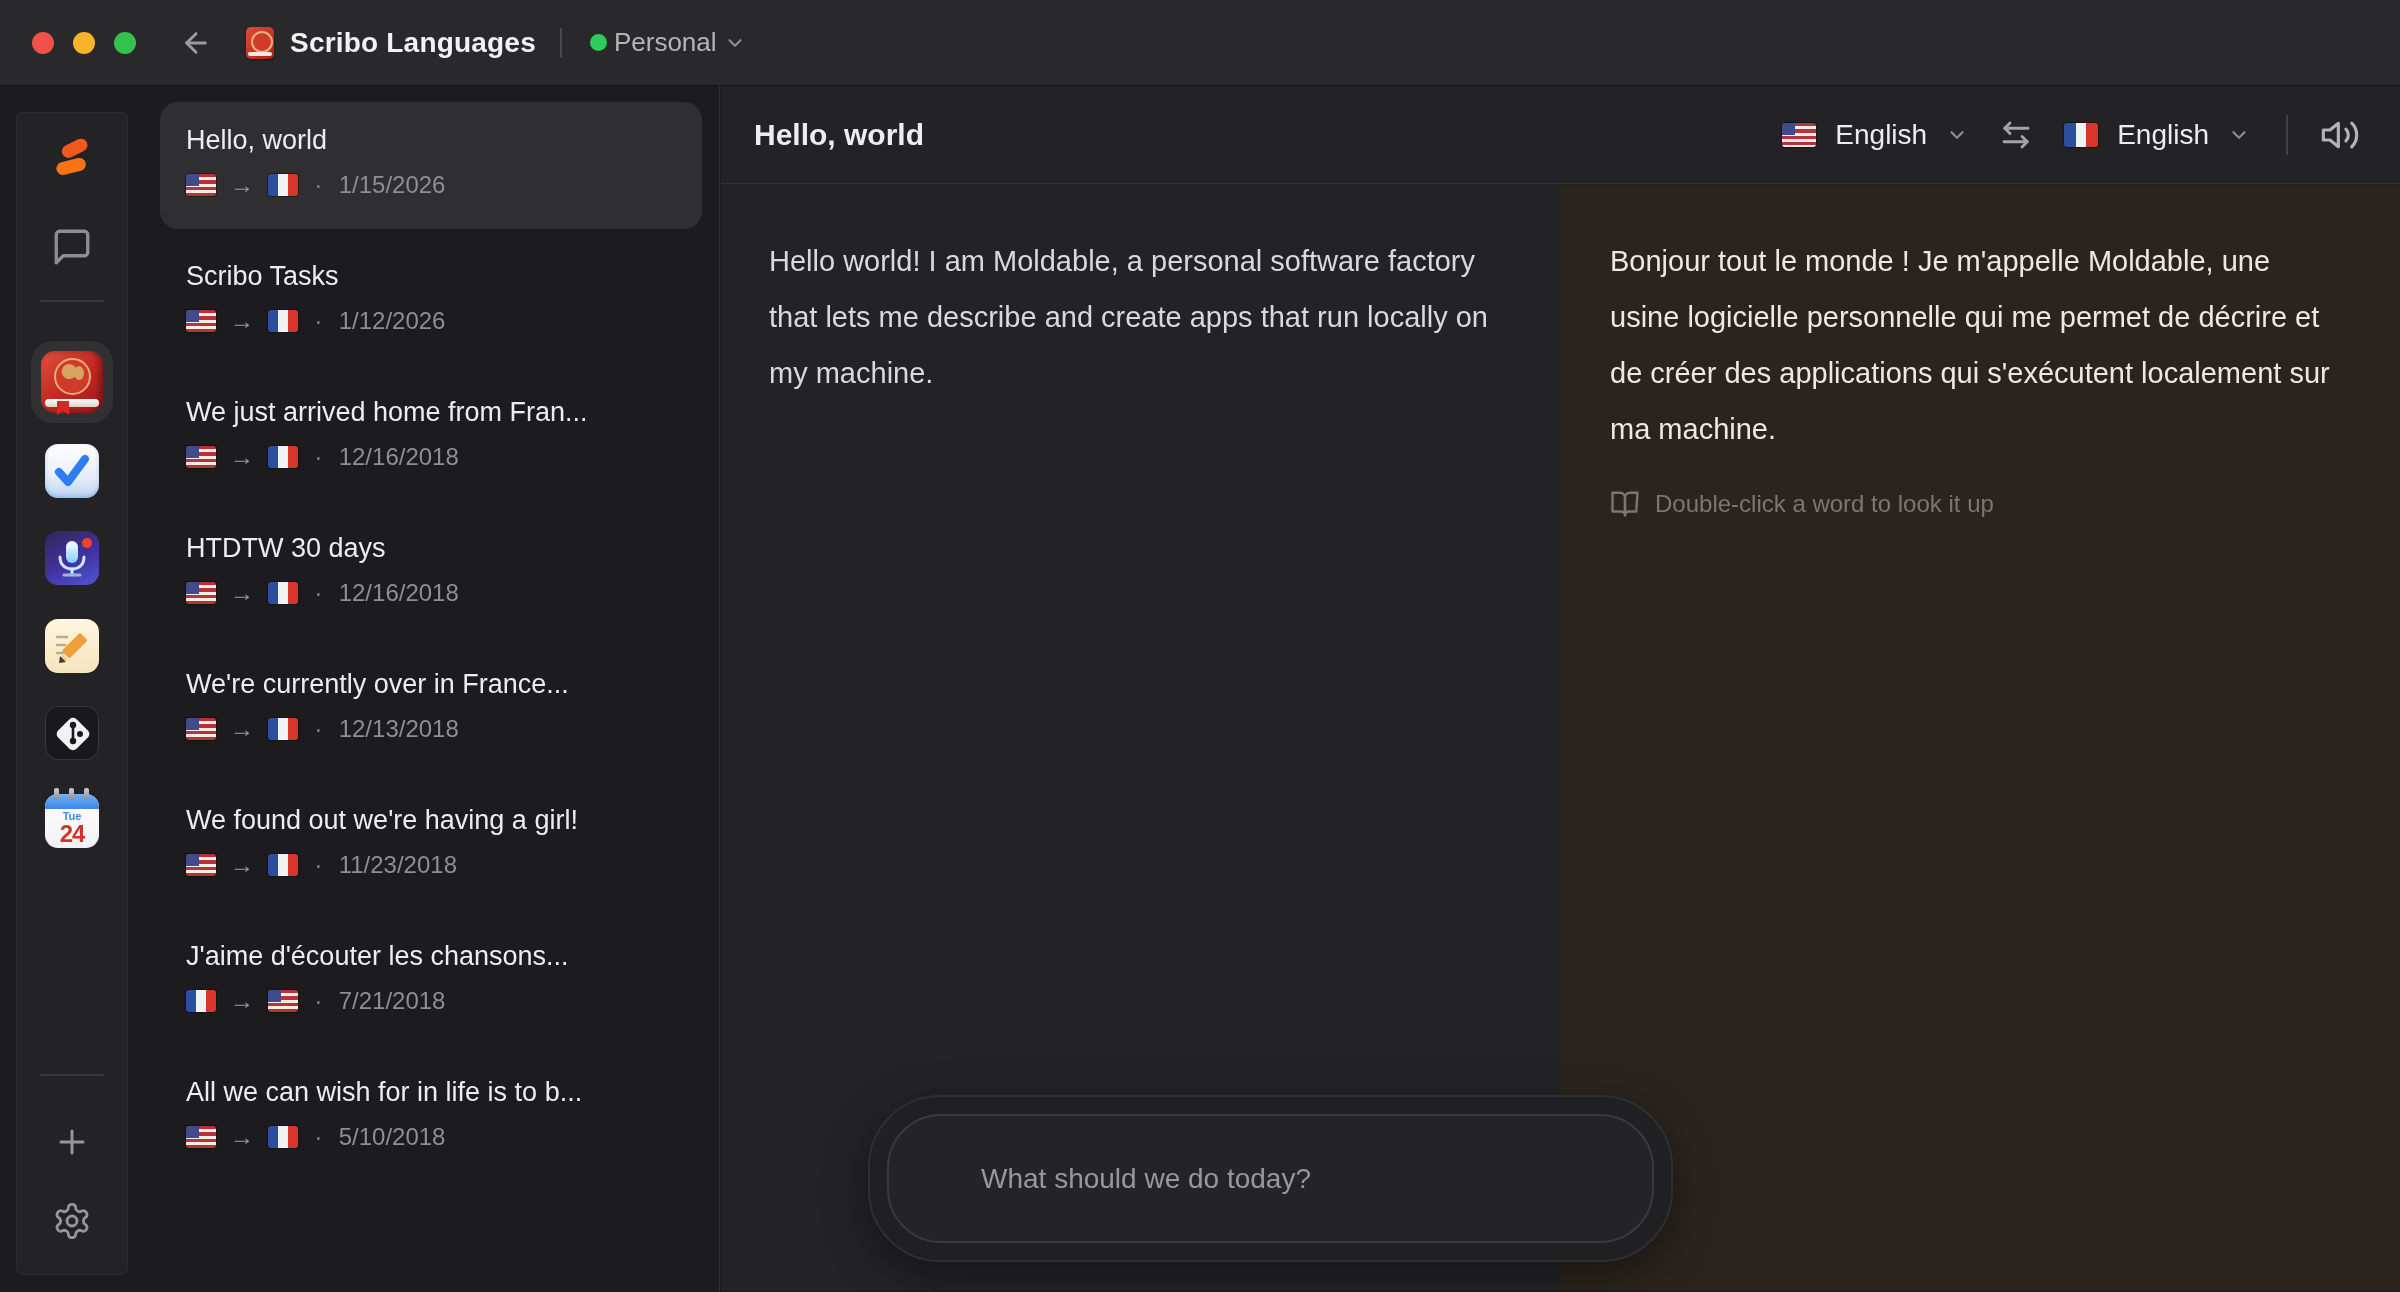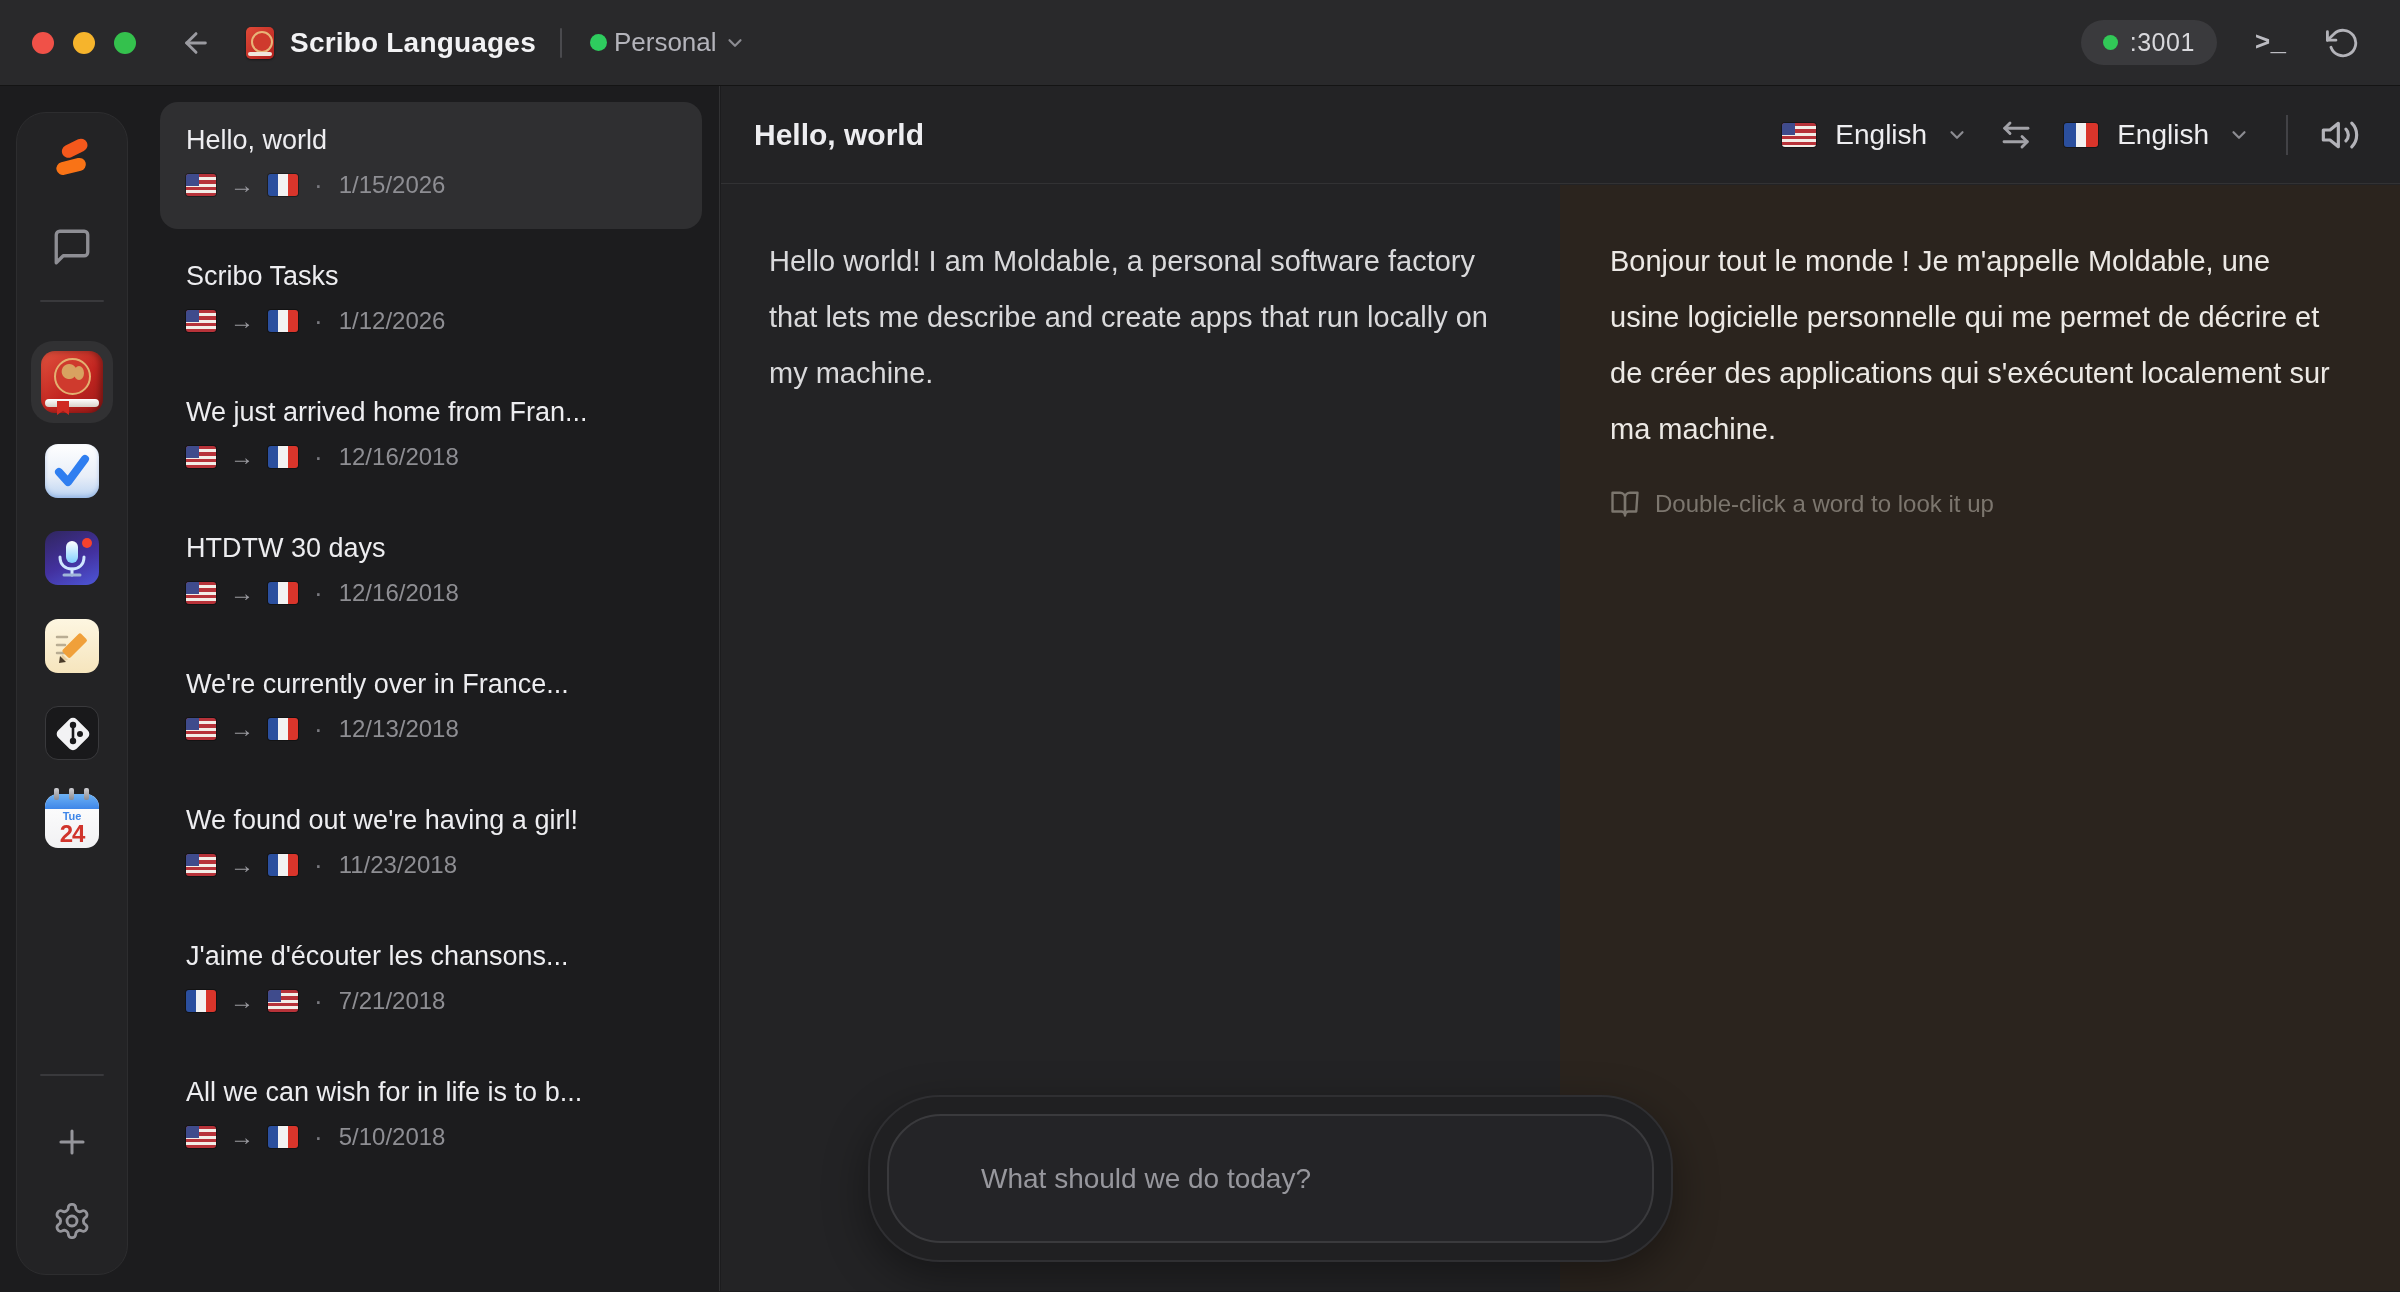--- a/index.html
+++ b/index.html
@@ -43,21 +43,21 @@
   .tb-terminal { margin-left:38px; background:none; border:none; cursor:pointer;
     font-family:"Liberation Mono", monospace; font-size:26px; font-weight:700; color:#bcbcc2; }
   .tb-refresh { margin-left:40px; background:none; border:none; cursor:pointer; display:flex; }
 
   
   .content { position:relative; height:1205px; }
 
   
   .rail {
     position:absolute; left:16px; top:26px; width:112px; bottom:16px;
-    background:#232325; border:1px solid #2d2d2f; border-radius:30px;
+    background:#232325; border:1px solid #2d2d2f; border-radius:6px;
   }
   .rail-item { position:absolute; left:50%; transform:translateX(-50%); display:flex;
     align-items:center; justify-content:center; background:none; border:none; cursor:pointer; }
   .rail-item.active-bg { width:82px; height:82px; background:#313133; border-radius:22px; }
   .rail-divider { position:absolute; left:50%; transform:translateX(-50%); width:64px; height:2px;
     background:#39393c; border-radius:1px; }
 
   .app-tile { width:54px; height:54px; border-radius:13px; position:relative; }
 
   
@@ -173,33 +173,20 @@
     </button>
     <span class="tb-appicon"></span>
     <span class="tb-title">Scribo Languages</span>
     <span class="tb-sep"></span>
     <div class="workspace">
       <span class="ws-dot"></span>
       <span class="ws-label">Personal</span>
       <svg width="22" height="22" viewBox="0 0 24 24" fill="none" stroke="#8c8c92" stroke-width="2.4" stroke-linecap="round" stroke-linejoin="round">
           <polyline points="6 9 12 15 18 9"></polyline>
         </svg>
-    </div>
-    <div class="tb-right">
-      <div class="port-pill">
-        <span class="port-dot"></span>
-        <span class="port-label">:3001</span>
-      </div>
-      <button class="tb-terminal"><span>&gt;_</span></button>
-      <button class="tb-refresh">
-        <svg width="34" height="34" viewBox="0 0 24 24" fill="none" stroke="#b3b3b9" stroke-width="2" stroke-linecap="round" stroke-linejoin="round">
-            <polyline points="1 4 1 10 7 10"></polyline>
-            <path d="M3.51 15a9 9 0 1 0 2.13-9.36L1 10"></path>
-          </svg>
-      </button>
     </div>
   </header>
 
   <div class="content">
 
     <nav class="rail">
       <button class="rail-item" style="top:24px">
         <svg width="48" height="44" viewBox="0 0 48 44">
           <rect x="13" y="5" width="27" height="13" rx="6.5" fill="#f4581c" transform="rotate(-26 26 11)"></rect>
           <rect x="8" y="23" width="30" height="13" rx="6.5" fill="#f97316" transform="rotate(-14 23 29)"></rect>

